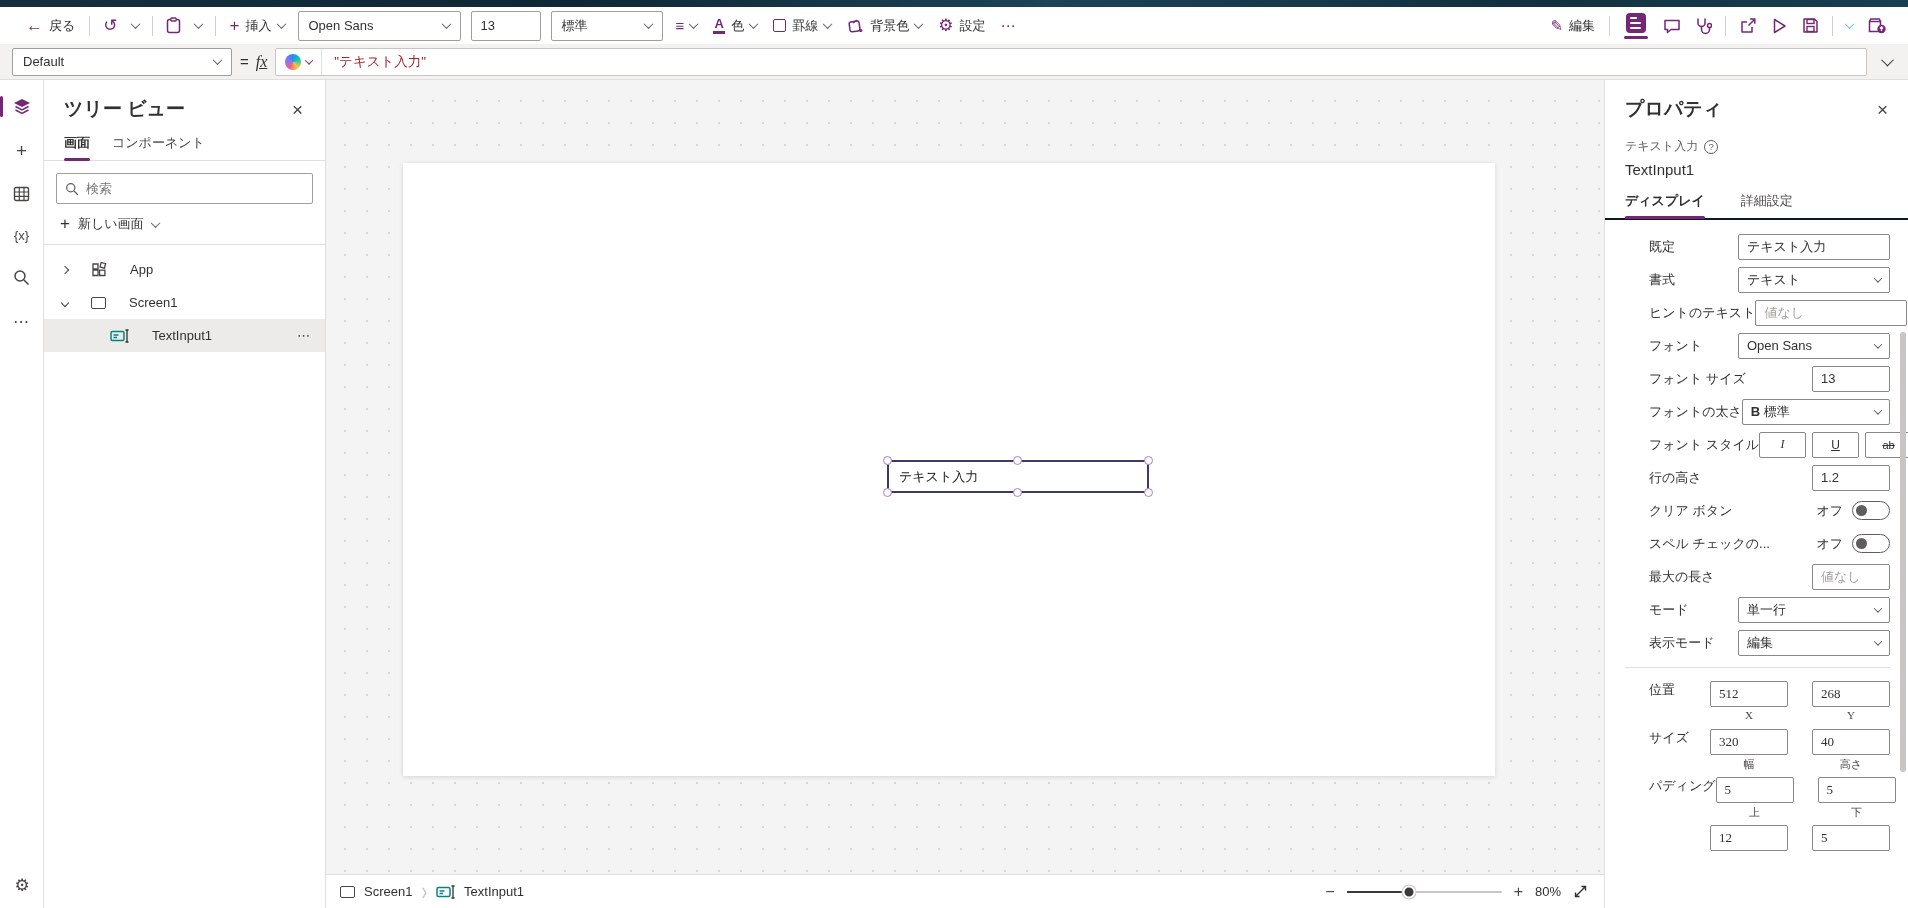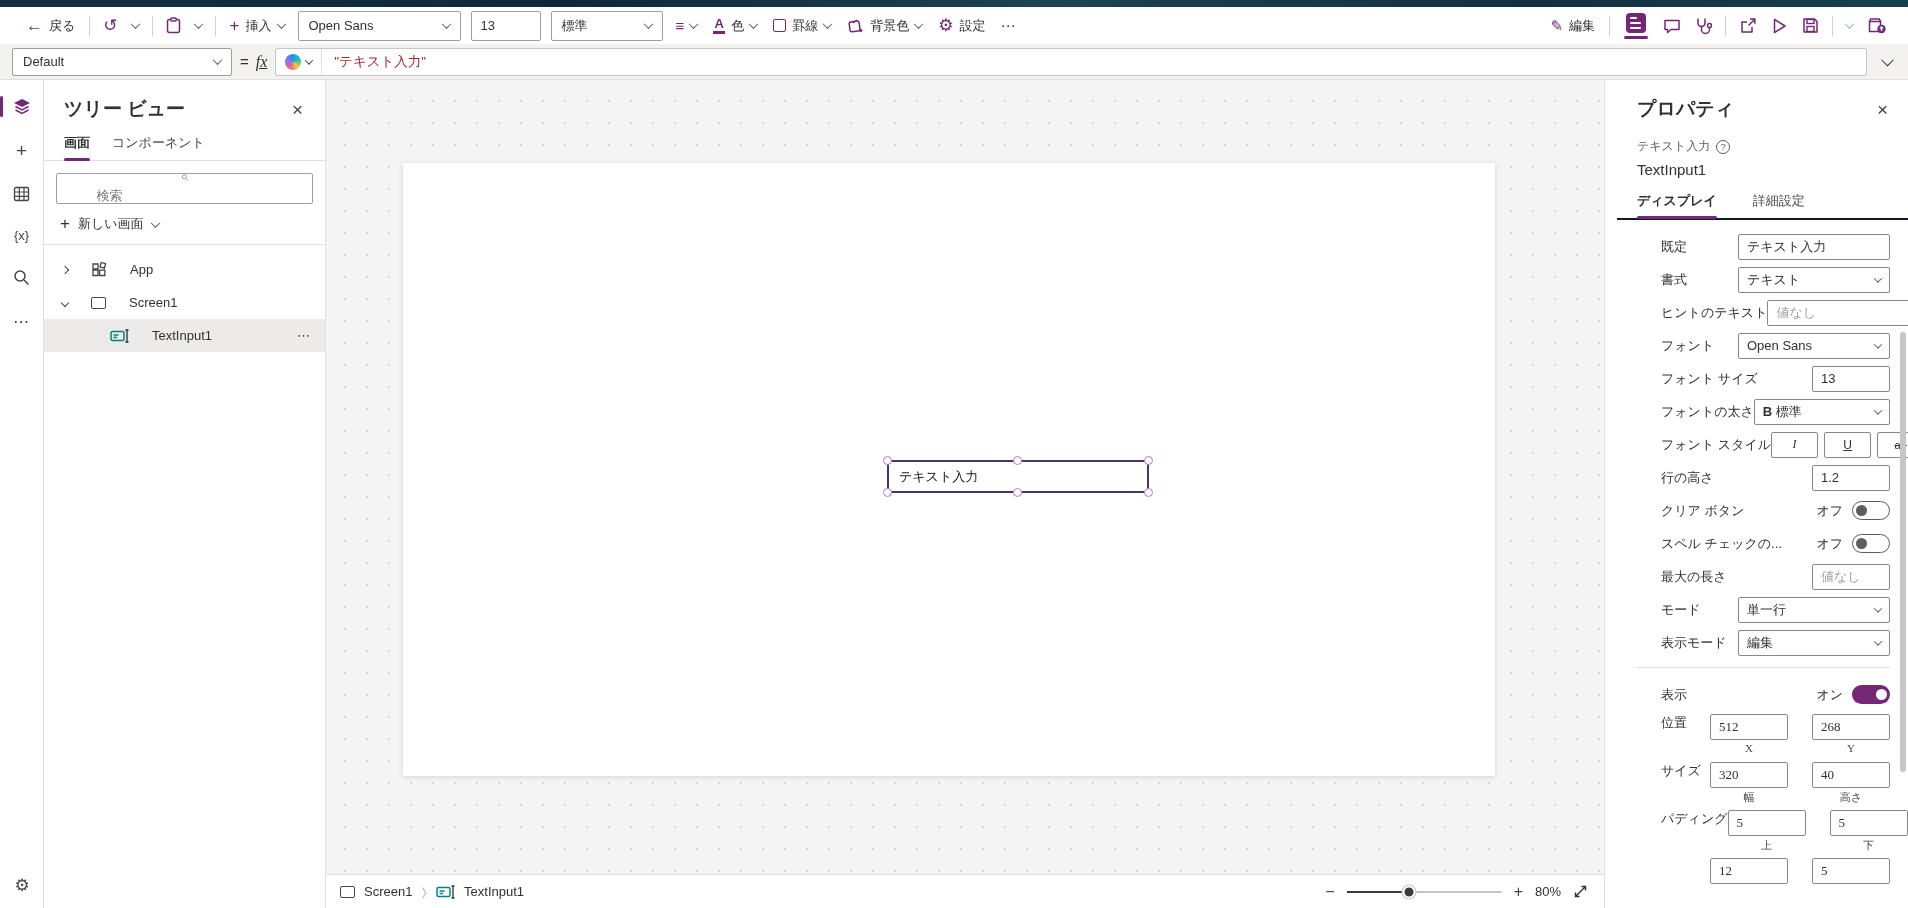--- a/index.html
+++ b/index.html
@@ -42,21 +42,21 @@
   .rail-gear { position:absolute; bottom:12px; left:0; width:44px; display:flex; justify-content:center; font-size:17px; color:#484644; cursor:pointer; }
   
   .tree { position:absolute; left:44px; top:0; bottom:0; width:282px; background:#fff; border-right:1px solid #e1dfdd; }
   .tree-head { display:flex; justify-content:space-between; align-items:center; padding:16px 16px 0 20px; }
   .tree-title { font-size:19px; font-weight:700; }
   .xclose { font-size:19px; color:#484644; cursor:pointer; line-height:1; padding:2px 6px; }
   .tree-tabs { display:flex; gap:22px; padding:12px 0 0 20px; border-bottom:1px solid #e1dfdd; }
   .ttab { padding-bottom:8px; color:#484644; cursor:pointer; position:relative; }
   .ttab.active { font-weight:700; color:#323130; }
   .ttab.active::after { content:""; position:absolute; left:0; right:0; bottom:-1px; height:3px; background:#742774; border-radius:2px; }
-  .search-box { margin:12px 12px 0 12px; height:31px; border:1px solid #a19f9d; border-radius:2px; display:flex; align-items:center; padding:0 8px; gap:7px; background:#fff;flex-direction:column; }
+  .search-box { margin:12px 12px 0 12px; height:31px; border:1px solid #a19f9d; border-radius:2px; display:flex; align-items:center; padding:0 8px; gap:7px; background:#fff; }
   .search-box input { border:none; outline:none; flex:1; font-size:13px; font-family:inherit; color:#323130; background:transparent; }
   .new-screen { display:flex; align-items:center; gap:8px; padding:10px 12px 10px 16px; border-bottom:1px solid #e1dfdd; cursor:pointer; }
   .new-screen .plus { font-size:17px; color:#323130; }
   .tree-list { padding-top:8px; }
   .trow { display:flex; align-items:center; height:33px; gap:23px; cursor:pointer; }
   .trow .tchev { margin-left:18px; }
   .chev-r { width:6px; height:6px; border-right:1.3px solid #484644; border-bottom:1.3px solid #484644; transform:rotate(-45deg); }
   .chev-d { width:6px; height:6px; border-right:1.3px solid #484644; border-bottom:1.3px solid #484644; transform:rotate(45deg); }
   .trow.selected { background:#edebe9; }
   .trow.child { padding-left:66px; }
@@ -73,21 +73,21 @@
   
   .bbar { position:absolute; left:0; right:0; bottom:0; height:34px; background:#fff; border-top:1px solid #e1dfdd; display:flex; align-items:center; justify-content:space-between; padding:0 16px 0 14px; }
   .crumb { display:flex; align-items:center; gap:9px; }
   .crumb-sep { color:#c8c6c4; font-size:17px; font-weight:300; transform:scaleY(1.5); }
   .zoomctl { display:flex; align-items:center; gap:12px; }
   .zbtn { font-size:16px; color:#484644; cursor:pointer; }
   .slider { position:relative; width:155px; height:2px; background:#c8c6c4; border-radius:1px; }
   .slider .fill { position:absolute; left:0; top:0; bottom:0; width:40%; background:#3b3a39; }
   .slider .knob { position:absolute; left:40%; top:50%; transform:translate(-50%,-50%); width:13px; height:13px; background:#3b3a39; border:2.5px solid #fff; box-shadow:0 0 0 1px #c8c6c4; border-radius:50%; cursor:pointer; }
   
-  .props { position:absolute; right:0; top:0; bottom:0; width:304px; background:#fff; border-left:1px solid #e1dfdd; overflow:hidden;padding-left:12px; }
+  .props { position:absolute; right:0; top:0; bottom:0; width:304px; background:#fff; border-left:1px solid #e1dfdd; overflow:hidden; }
   .props-head { display:flex; justify-content:space-between; align-items:center; padding:16px 14px 0 20px; }
   .props-title { font-size:19px; font-weight:700; }
   .ctype { display:flex; align-items:center; gap:6px; margin:16px 0 2px 20px; color:#605e5c; font-size:12px; }
   .helpc { width:14px; height:14px; border:1px solid #605e5c; border-radius:50%; font-size:9.5px; display:inline-flex; align-items:center; justify-content:center; color:#605e5c; }
   .cname { margin:6px 0 0 20px; font-size:15px; }
   .ptabs { display:flex; gap:36px; padding:14px 0 0 20px; border-bottom:2px solid #0f172a; }
   .prows { padding:10px 18px 0 20px; }
   .prow { display:flex; align-items:center; justify-content:space-between; height:33px;margin-left:24px; }
   .plabel { color:#323130; white-space:nowrap; }
   .pinput { border:1px solid #8a8886; border-radius:2px; height:26px; padding:0 8px; font-size:13px; font-family:inherit; color:#323130; }
@@ -493,29 +493,20 @@
           </div>
       </div>
       <div class="prow">
         <span class="plabel">表示モード</span>
         <div class="pselect">
             <span>編集</span>
             <i class="chev"></i>
           </div>
       </div>
       <div class="pdiv"></div>
-      <div class="prow">
-        <span class="plabel">表示</span>
-        <div class="tgl">
-            <span>オン</span>
-            <span class="pill on">
-              <span class="knob"></span>
-            </span>
-          </div>
-      </div>
       <div class="prow pair">
         <span class="plabel">位置</span>
         <div class="pairbox">
           <div class="pcol">
               <input class="pinput w78" value="512" style="">
               <span class="sub">X</span>
             </div>
           <div class="pcol">
               <input class="pinput w78" value="268" style="">
               <span class="sub">Y</span>

